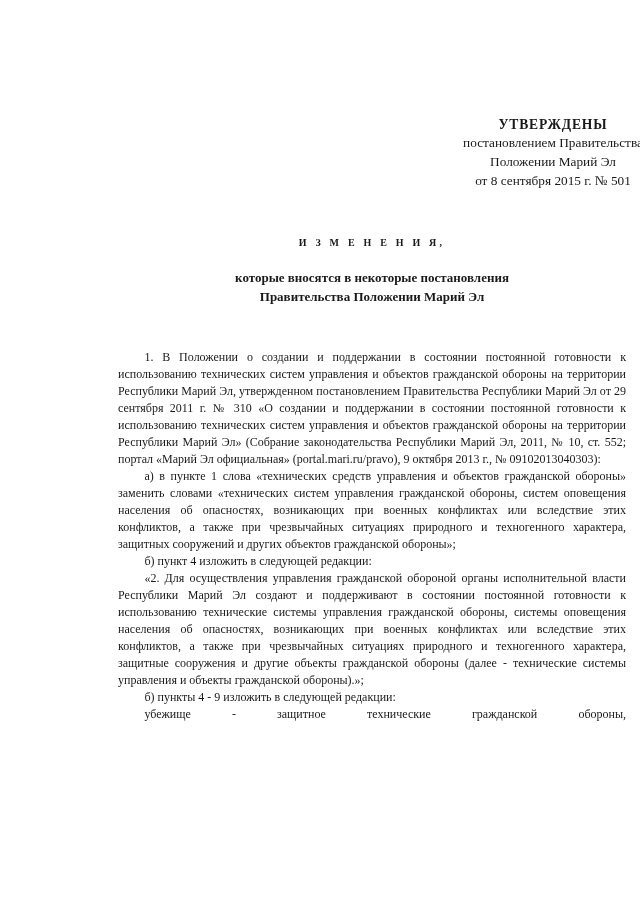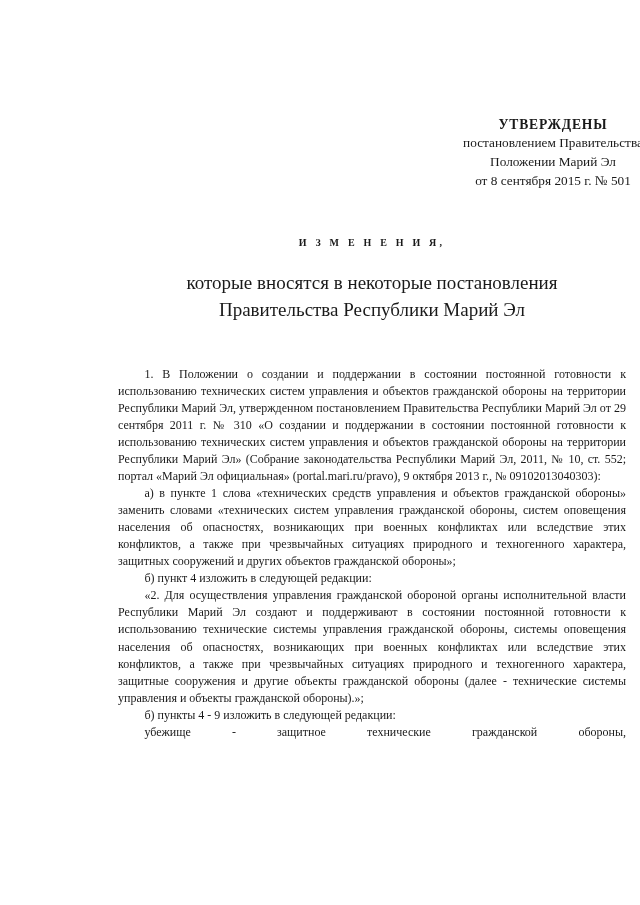--- a/index.html
+++ b/index.html
@@ -43,22 +43,22 @@
     margin-top: 46px;
     text-align: center;
   }
   .doc-title {
     font-weight: bold;
     letter-spacing: 3.2px;
     font-size: 10px;
   }
   .doc-subtitle {
     margin-top: 21px;
-    font-weight: normal;
-    font-size: 19px;
+    font-weight: bold;
+    font-size: 13px;
     line-height: 1.45;
   }
   .body-text {
     margin-top: 42px;
     font-size: 12px;
     line-height: 1.42;
     text-align: justify;
   }
   .body-text p {
     margin: 0;
@@ -84,21 +84,21 @@
     <div class="approval-title">УТВЕРЖДЕНЫ</div>
     <div class="approval-line">постановлением Правительства</div>
     <div class="approval-line">Положении Марий Эл</div>
     <div class="approval-line">от 8 сентября 2015 г. № 501</div>
   </div>
 
   <div class="title-block">
     <div class="doc-title">И З М Е Н Е Н И Я,</div>
     <div class="doc-subtitle">
       <div>которые вносятся в некоторые постановления</div>
-      <div>Правительства Республики Марий Эл</div>
+      <div>Правительства Положении Марий Эл</div>
     </div>
   </div>
 
   <div class="body-text">
     <p>1. В Положении о создании и поддержании в состоянии постоянной готовности к использованию технических систем управления и объектов гражданской обороны на территории Республики Марий Эл, утвержденном постановлением Правительства Республики Марий Эл от 29 сентября 2011 г. № 310 «О создании и поддержании в состоянии постоянной готовности к использованию технических систем управления и объектов гражданской обороны на территории Республики Марий Эл» (Собрание законодательства Республики Марий Эл, 2011, № 10, ст. 552; портал «Марий Эл официальная» (portal.mari.ru/pravo), 9 октября 2013 г., № 09102013040303):</p>
     <p>а) в пункте 1 слова «технических средств управления и объектов гражданской обороны» заменить словами «технических систем управления гражданской обороны, систем оповещения населения об опасностях, возникающих при военных конфликтах или вследствие этих конфликтов, а также при чрезвычайных ситуациях природного и техногенного характера, защитных сооружений и других объектов гражданской обороны»;</p>
     <p>б) пункт 4 изложить в следующей редакции:</p>
     <p>«2. Для осуществления управления гражданской обороной органы исполнительной власти Республики Марий Эл создают и поддерживают в состоянии постоянной готовности к использованию технические системы управления гражданской обороны, системы оповещения населения об опасностях, возникающих при военных конфликтах или вследствие этих конфликтов, а также при чрезвычайных ситуациях природного и техногенного характера, защитные сооружения и другие объекты гражданской обороны (далее - технические системы управления и объекты гражданской обороны).»;</p>
     <p>б) пункты 4 - 9 изложить в следующей редакции:</p>
     <p class="justify-stretch">убежище - защитное технические гражданской обороны,</p>

